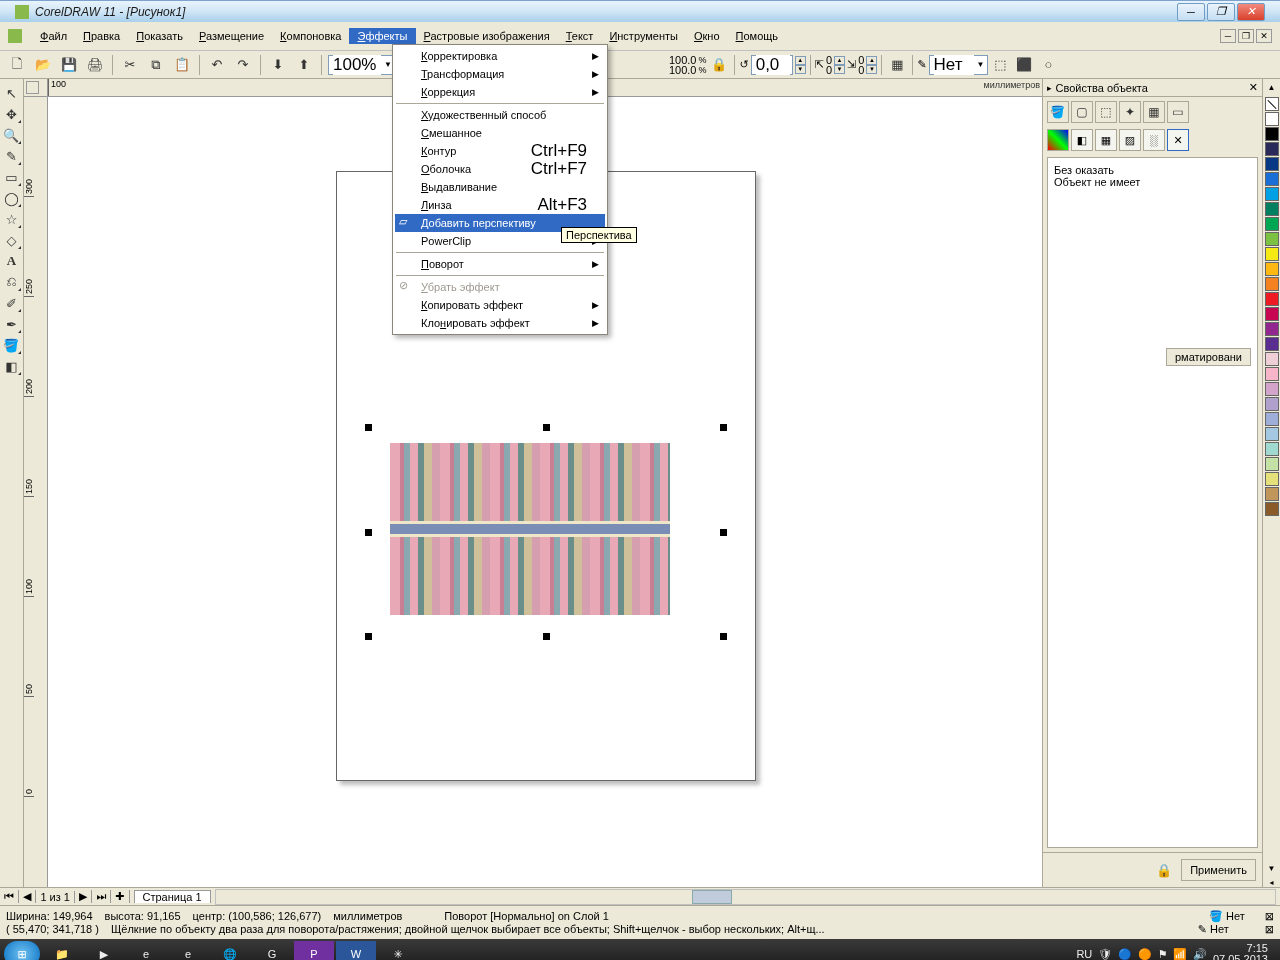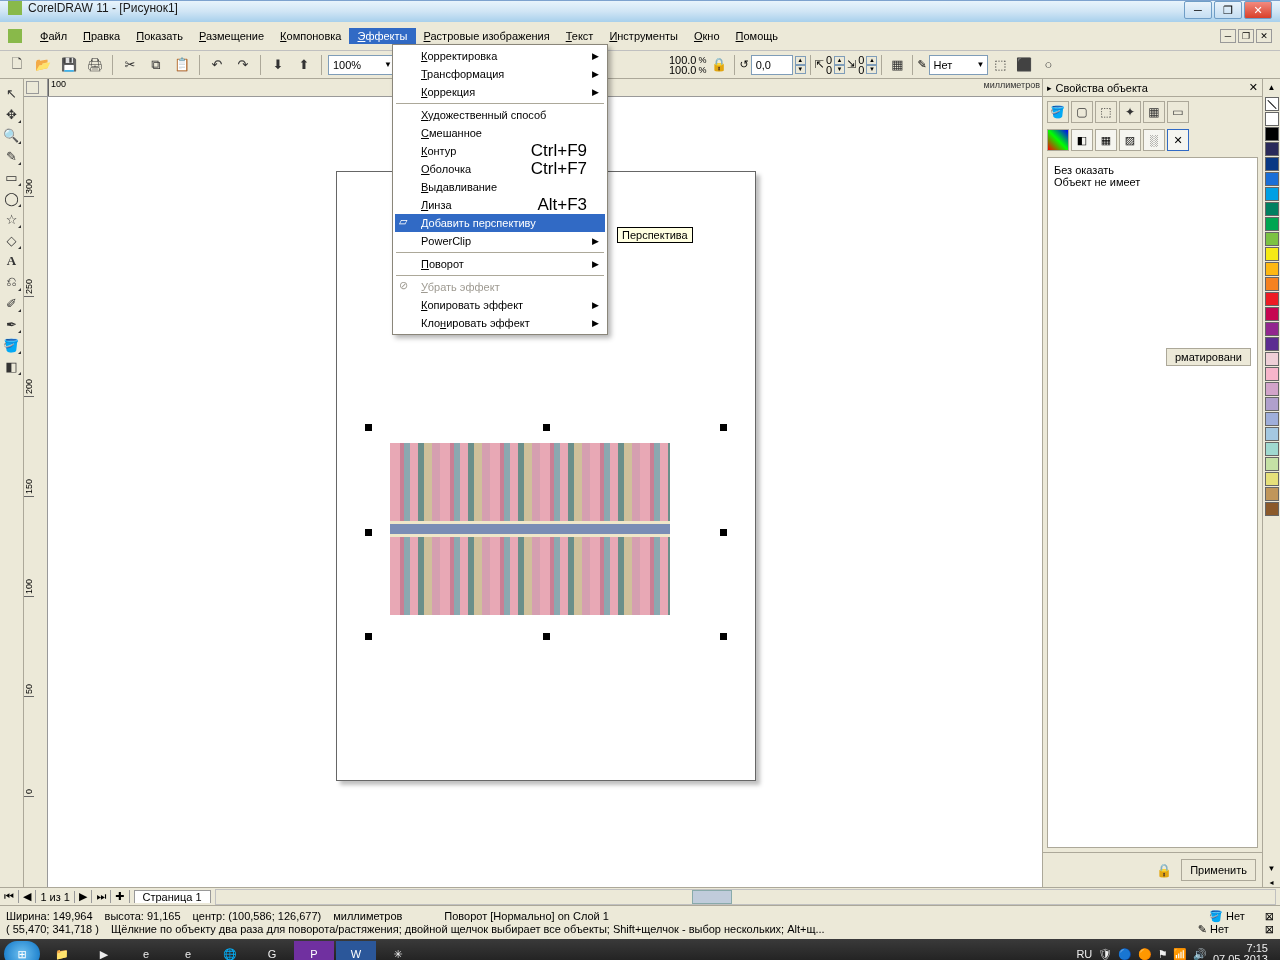--- a/index.html
+++ b/index.html
@@ -1,33 +1,33 @@
 <!DOCTYPE html>
 <html><head>
 <meta charset="utf-8">
 <style>
 * { margin:0; padding:0; box-sizing:border-box; font-family:Tahoma,Arial,sans-serif; font-size:11px; }
 body { width:1280px; height:960px; background:#ece9d8; overflow:hidden; position:relative; }
-.titlebar { height:22px; background:linear-gradient(#e8f4fc,#d0e5f5,#a8d0ec); display:flex; padding:0 8px; border-top:1px solid #7da2ce; }
+.titlebar { height:22px; background:linear-gradient(#e8f4fc,#d0e5f5,#a8d0ec); display:flex; align-items:center; padding:0 15px; border-top:1px solid #7da2ce;font-style:italic; }
 .titlebar .icon { width:14px; height:14px; background:#89b94a; margin-right:6px; }
 .titlebar .title { flex:1; color:#1a1a1a; font-size:12px; }
 .winbtns { display:flex; gap:2px; }
 .winbtn { width:28px; height:18px; background:linear-gradient(#eaf3fb,#c5def2); border:1px solid #6f9dc6; border-radius:2px; display:flex; align-items:center; justify-content:center; font-size:11px; }
 .winbtn.close { background:linear-gradient(#f28a7e,#d9402a); color:#fff; }
 .menubar { height:22px; background:#ece9d8; display:flex; align-items:center; padding:14px 8px; border-bottom:1px solid #c0c0c0; }
 .mb-icon { width:14px; height:14px; background:#89b94a; margin-right:10px; }
 .menubar .menu-item { padding:2px 8px; cursor:default; }
 .menubar .menu-item.active { background:#316ac5; color:#fff; }
 .menubar .mdi { margin-left:auto; display:flex; gap:2px; }
 .menubar .mdi span { width:16px; height:14px; border:1px solid #999; background:#ece9d8; display:flex; align-items:center; justify-content:center; font-size:9px; }
 .toolbar { height:28px; background:#ece9d8; display:flex; align-items:center; padding:0 6px; gap:4px; border-bottom:1px solid #aca899; }
 .tbtn { width:22px; height:22px; border:1px solid transparent; display:flex; align-items:center; justify-content:center; font-size:13px; color:#333; }
 .sep { width:1px; height:20px; background:#aca899; margin:0 2px; }
 .combo { height:20px; border:1px solid #7f9db9; background:#fff; display:flex; align-items:center; padding:0 2px 0 4px; }
-.combo input { border:none; outline:none; width:40px; font-size:11px; }
+.combo input { border:none; outline:none; width:40px; font-size:17px; }
 .combo .dd { font-size:8px; padding-left:3px; }
 .spin { display:flex; flex-direction:column; }
 .spin div { height:9px; width:11px; border:1px solid #7f9db9; background:#ece9d8; font-size:6px; text-align:center; line-height:7px; }
 .main { display:flex; height:808px; }
 .toolbox { width:24px; background:#ece9d8; display:flex; flex-direction:column; align-items:center; padding-top:4px; gap:1px; border-right:1px solid #aca899; }
 .tool { width:20px; height:20px; display:flex; align-items:center; justify-content:center; font-size:13px; color:#333; position:relative; }
 .tool .flyout { position:absolute; bottom:1px; right:1px; width:0; height:0; border-right:3px solid #333; border-top:3px solid transparent; }
 .workspace { flex:1; position:relative; background:#fff; overflow:hidden; }
 .ruler-h { position:absolute; top:0; left:24px; right:0; height:18px; background:#ece9d8; border-bottom:1px solid #999; display:flex; overflow:hidden; }
 .ruler-h .tick { flex:none; width:100px; border-left:1px solid #666; font-size:9px; padding-left:2px; height:100%; position:relative; }
@@ -70,21 +70,21 @@
 .clock { text-align:right; font-size:10px; line-height:11px; padding-right:8px; }
 .dropdown { position:absolute; left:392px; top:44px; width:216px; background:#fff; border:1px solid #8a867a; box-shadow:3px 3px 5px rgba(0,0,0,0.3); padding:2px; z-index:100; }
 .dd-item { height:18px; display:flex; align-items:center; padding:0 18px 0 26px; position:relative; color:#000; }
 .dd-item.disabled { color:#9e9a91; }
 .dd-item.hi { background:#316ac5; color:#fff; }
 .dd-sep { height:1px; background:#aca899; margin:2px 1px; }
 .dd-arrow { position:absolute; right:6px; font-size:9px; }
 .dd-sc { margin-left:auto; font-size:17px; }
 .dd-item u { text-decoration:underline; }
 .dd-item .ic { position:absolute; left:4px; width:16px; height:16px; }
-.tooltip { position:absolute; left:617px; top:227px; background:#ffffe1; border:1px solid #000; padding:1px 4px; font-size:11px; z-index:101; }
+.tooltip { position:absolute; left:561px; top:227px; background:#ffffe1; border:1px solid #000; padding:1px 4px; font-size:11px; z-index:101; }
 .propset { display:flex; align-items:center; gap:2px; }
 .small-lbl { font-size:9px; display:flex; flex-direction:column; line-height:10px; }
 .vr { position:absolute; top:0; left:0; width:24px; height:18px; background:#ece9d8; border-right:1px solid #999; border-bottom:1px solid #999; }
 .corner-ic{width:13px;height:13px;border:1px solid #999;margin:2px;}
 </style>
 </head>
 <body>
 
 <div class="titlebar">
   <div class="icon"></div>

